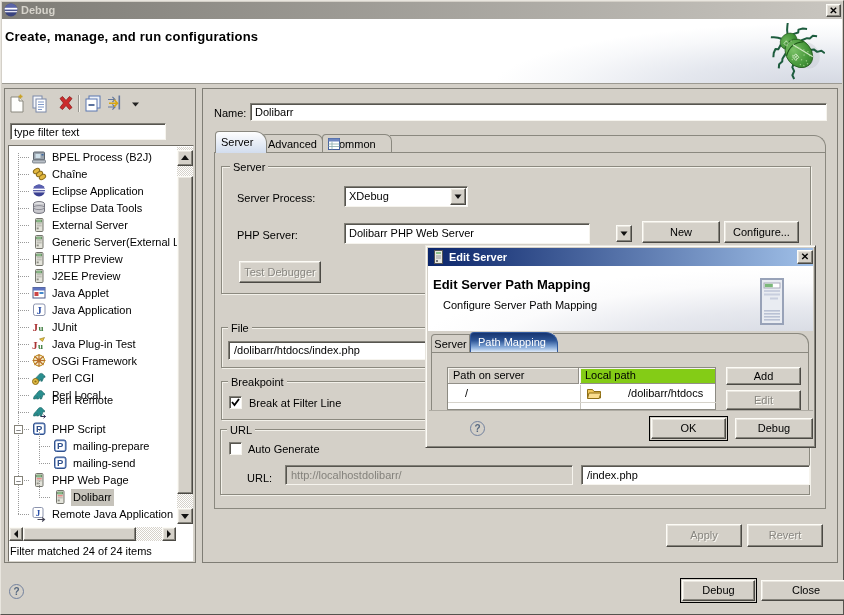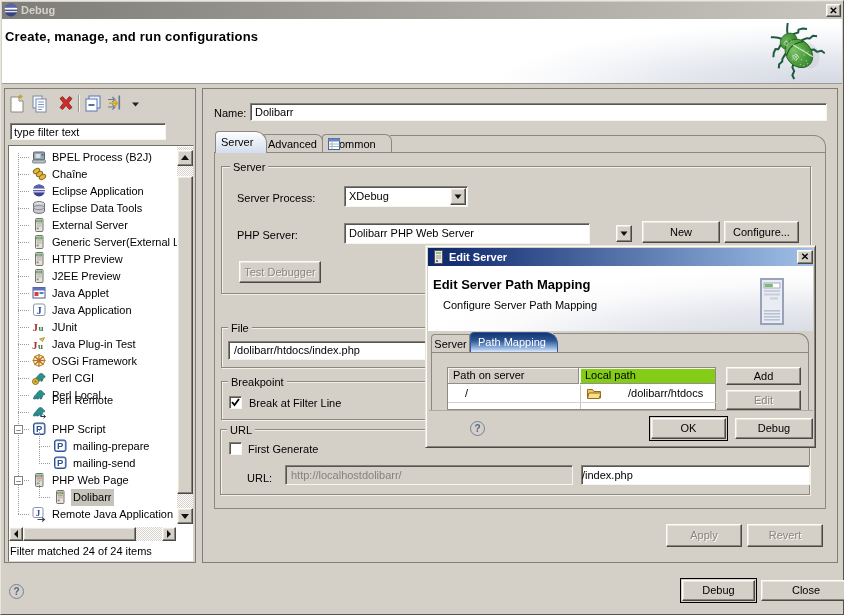--- a/index.html
+++ b/index.html
@@ -353,24 +353,24 @@
   </div>
 <div class="a sunk" style="left:229px;top:396px;width:13px;height:13px"><svg width="11" height="11" viewBox="0 0 11 11">
       <path d="M2 5l2.5 3L9 2" stroke="#000" stroke-width="1.8" fill="none"></path>
     </svg></div>
 <div class="a" style="left:249px;top:397px">Break at Filter Line</div>
 
 <div class="a group" style="left:220px;top:429px;width:590px;height:66px">
     <span class="glab" style="left:6px">URL</span>
   </div>
 <div class="a sunk" style="left:229px;top:442px;width:13px;height:13px"></div>
-<div class="a" style="left:248px;top:443px">First Generate</div>
+<div class="a" style="left:248px;top:443px">Auto Generate</div>
 <div class="a" style="left:247px;top:472px">URL:</div>
 <div class="a sunk dis" style="left:285px;top:465px;width:288px;height:20px;line-height:18px;padding-left:5px;background:#d4d0c8;text-shadow:none;color:#84827c">http://localhostdolibarr/</div>
-<div class="a sunk" style="left:581px;top:465px;width:229px;height:20px;line-height:18px;">/index.php</div>
+<div class="a sunk" style="left:581px;top:465px;width:229px;height:20px;line-height:18px;padding-left:5px">/index.php</div>
 
 <div class="a btn dis tb" style="left:666px;top:524px;width:76px;height:23px;line-height:21px">Apply</div>
 <div class="a btn dis tb" style="left:747px;top:524px;width:76px;height:23px;line-height:21px">Revert</div>
 
 <div class="a" style="left:9px;top:584px;width:15px;height:15px;border:1px solid #72819e;border-radius:50%;color:#55677f;font-weight:bold;text-align:center;line-height:14px;font-size:10px">?</div>
 <div class="a" style="left:680px;top:578px;width:77px;height:25px;border:1px solid #000"></div>
 <div class="a btn tb" style="left:682px;top:580px;width:73px;height:21px;line-height:19px">Debug</div>
 <div class="a btn tb" style="left:761px;top:580px;width:90px;height:21px;line-height:19px">Close</div>
 
 <div class="a" style="left:425px;top:245px;width:391px;height:203px;background:#d4d0c8;border:1px solid;border-color:#e9e6df #4b4944 #4b4944 #e9e6df;box-shadow:inset 1px 1px 0 #fdfcf7,inset -1px -1px 0 #86847c"></div>

